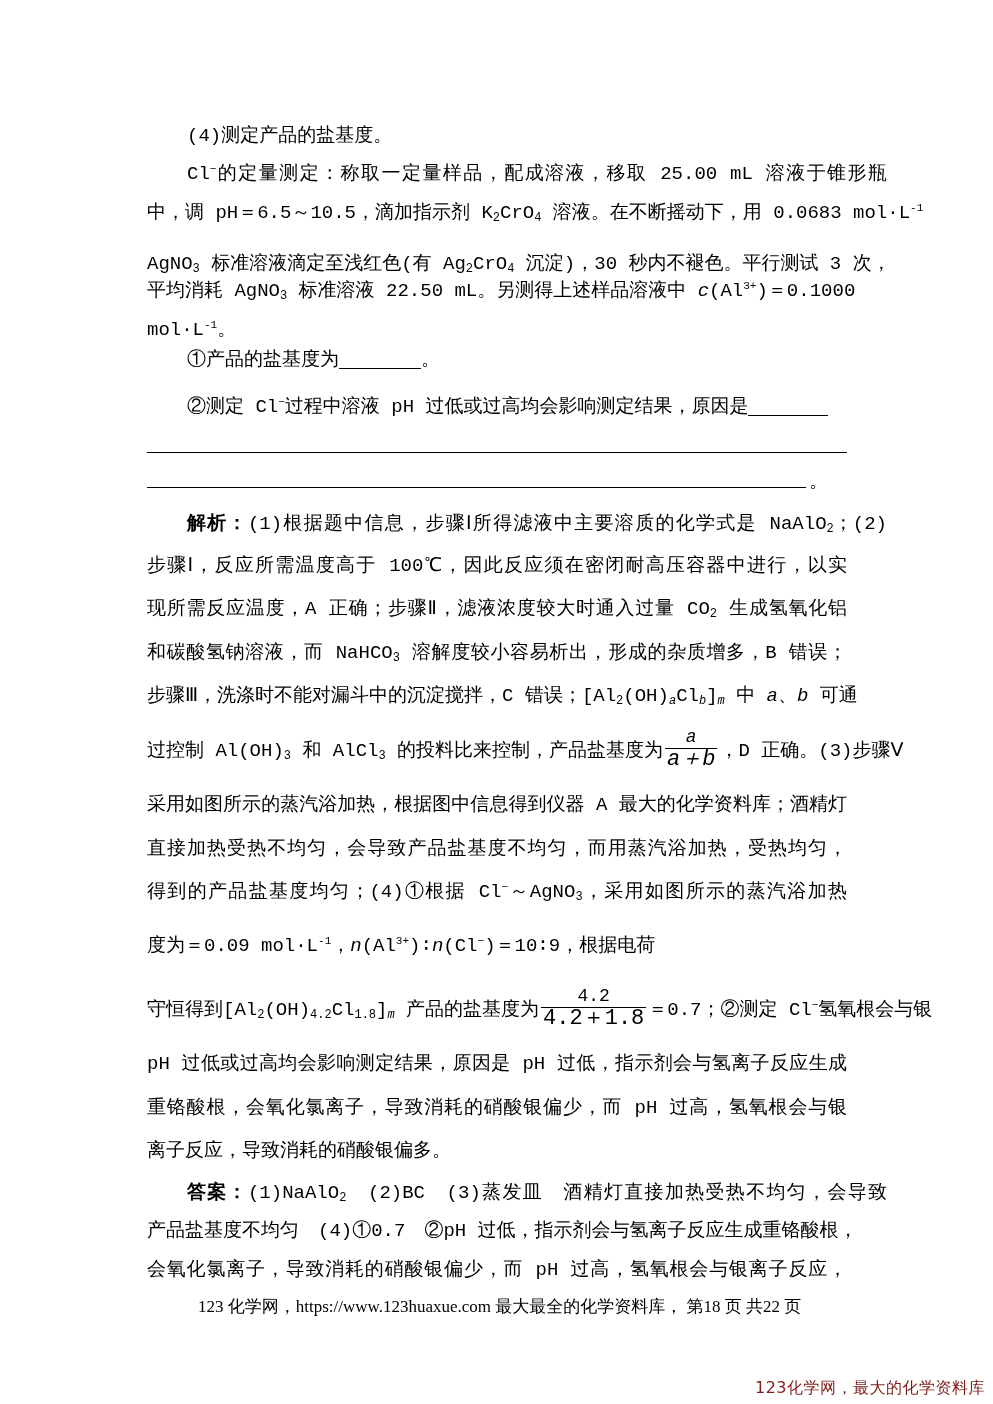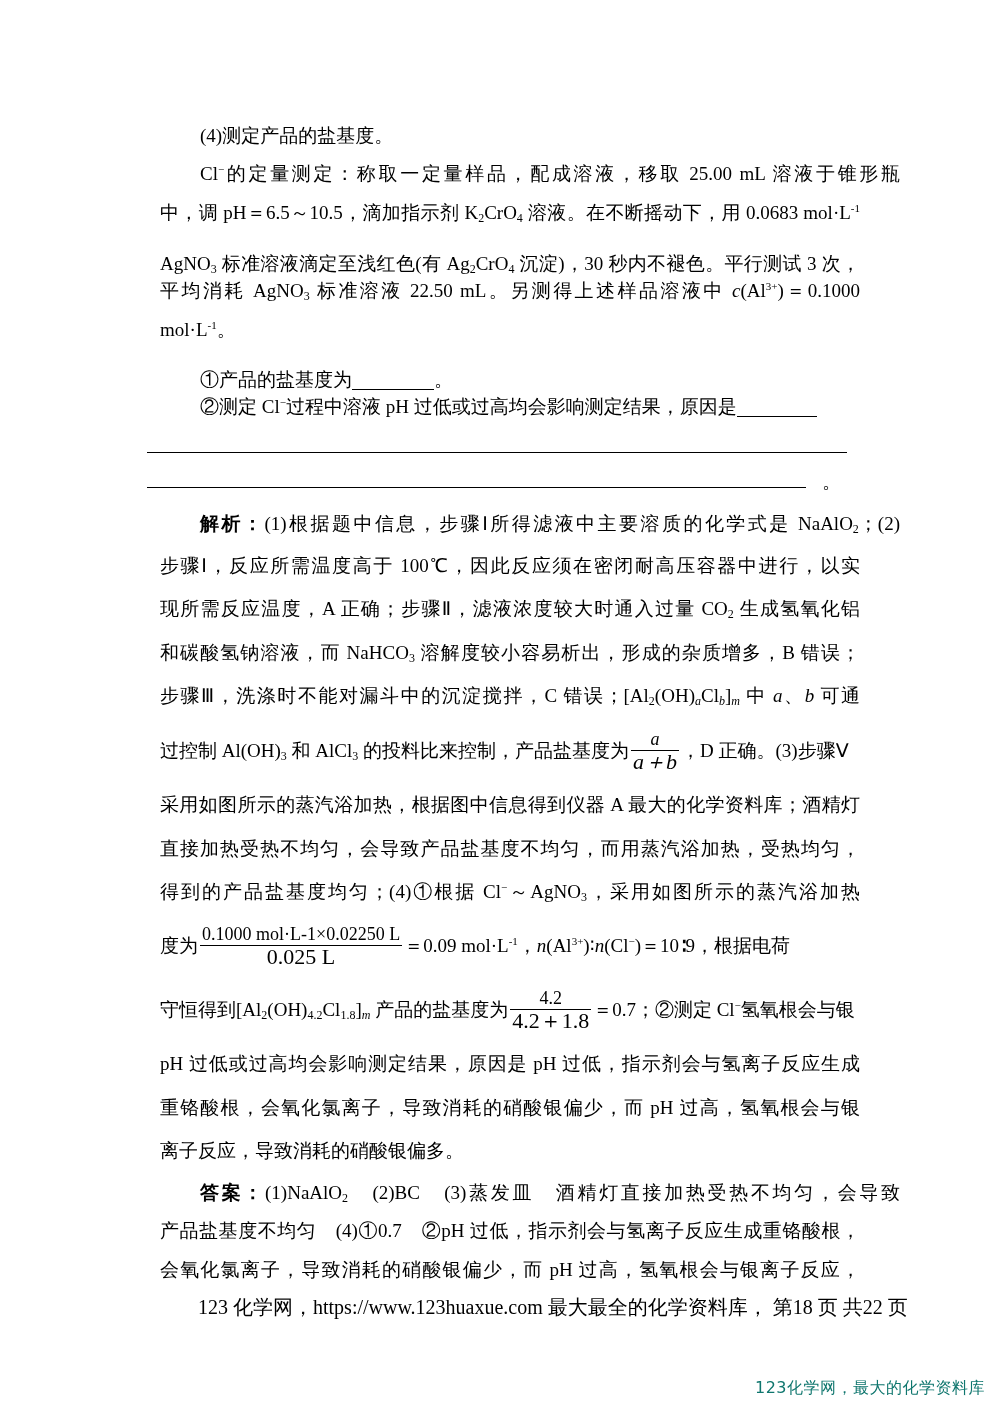--- a/index.html
+++ b/index.html
@@ -3,40 +3,39 @@
 <meta charset="utf-8">
 <style>
   html, body { margin: 0; padding: 0; }
   body {
     width: 993px; height: 1404px; background: #ffffff; position: relative; overflow: hidden;
     font-family: "DejaVu Serif", "Liberation Serif", serif; color: #000;
   }
   .page { position: absolute; left: 147px; top: 0; width: 700px; }
   .line {
     position: absolute; left: 0; width: 700px; font-size: 19px; line-height: 24px; white-space: nowrap;
-    font-family: Liberation Serif, serif;
-    margin-left: 13px;
+    font-family: Liberation Mono, monospace;
   }
   .indent { padding-left: 40px; }
   .just { text-align-last: justify; text-align: justify; }
   sub { font-size: 12px; vertical-align: -3px; line-height: 0; }
   sup { font-size: 11px; vertical-align: 7px; line-height: 0; }
   i { font-style: italic; }
   .blank { display: inline-block; border-bottom: 1px solid #000; height: 20px; vertical-align: -4px; }
   .rule { position: absolute; left: 0; border-bottom: 1px solid #000; height: 0; }
   .bold { font-weight: bold; }
   .frac { display: inline-block; vertical-align: middle; text-align: center; margin: 0 2px; position: relative; top: -2px; }
   .frac .num { display: block; padding: 0 2px; line-height: 22px; font-size: 18px; }
   .frac .den { display: block; border-top: 1px solid #000; padding: 0 2px; line-height: 22px; font-size: 22px; }
   .footer {
-    position: absolute; left: 198px; top: 1296px; font-size: 20px; line-height: 22px; white-space: nowrap;
+    position: absolute; left: 198px; top: 1296px; font-size: 17px; line-height: 22px; white-space: nowrap;
     font-family: "Liberation Serif", "DejaVu Serif", serif;
   }
   .watermark {
-    position: absolute; right: 8px; top: 1378px; font-size: 16px; color: #0f766e; white-space: nowrap;
+    position: absolute; right: 8px; top: 1378px; font-size: 16px; color: #7f1d1d; white-space: nowrap;
     font-family: "DejaVu Sans", "Liberation Sans", sans-serif; letter-spacing: 0.5px;
   }
 </style>
 </head>
 <body>
 
 <div class="page">
 
   <div class="line indent" style="top:124px;">
     <span>(4)测定产品的盐基度。</span>
@@ -45,21 +44,21 @@
   <div class="line indent just" style="top:162px;"><span>Cl</span><sup>−</sup><span>的定量测定：称取一定量样品，配成溶液，移取 25.00 mL 溶液于锥形瓶</span></div>
 
   <div class="line just" style="top:201px;"><span>中，调 pH＝6.5～10.5，滴加指示剂 K</span><sub>2</sub><span>CrO</span><sub>4</sub><span> 溶液。在不断摇动下，用 0.0683 mol·L</span><sup>-1</sup></div>
 
   <div class="line just" style="top:252px;"><span>AgNO</span><sub>3</sub><span> 标准溶液滴定至浅红色(有 Ag</span><sub>2</sub><span>CrO</span><sub>4</sub><span> 沉淀)，30 秒内不褪色。平行测试 3 次，</span></div>
 
   <div class="line just" style="top:279px;"><span>平均消耗 AgNO</span><sub>3</sub><span> 标准溶液 22.50 mL。另测得上述样品溶液中 </span><i>c</i><span>(Al</span><sup>3+</sup><span>)＝0.1000</span></div>
 
   <div class="line" style="top:318px;"><span>mol·L</span><sup>-1</sup><span>。</span></div>
 
-  <div class="line indent" style="top:368px;"><span>①产品的盐基度为</span><span class="blank" style="width:82px;"></span><span>。</span></div>
+  <div class="line indent" style="top:348px;"><span>①产品的盐基度为</span><span class="blank" style="width:82px;"></span><span>。</span></div>
 
   <div class="line indent" style="top:395px;"><span>②测定 Cl</span><sup>−</sup><span>过程中溶液 pH 过低或过高均会影响测定结果，原因是</span><span class="blank" style="width:80px;"></span></div>
 
   <div class="rule" style="top:452px; width:700px;"></div>
   <div class="rule" style="top:487px; width:659px;"></div>
   <div class="line" style="left:662px; width:40px; top:470px;"><span>。</span></div>
 
   <div class="line indent just" style="top:512px;"><span class="bold">解析：</span><span>(1)根据题中信息，步骤Ⅰ所得滤液中主要溶质的化学式是 NaAlO</span><sub>2</sub><span>；(2)</span></div>
 
   <div class="line just" style="top:554px;"><span>步骤Ⅰ，反应所需温度高于 100℃，因此反应须在密闭耐高压容器中进行，以实</span></div>
@@ -71,21 +70,21 @@
   <div class="line just" style="top:684px;"><span>步骤Ⅲ，洗涤时不能对漏斗中的沉淀搅拌，C 错误；[Al</span><sub>2</sub><span>(OH)</span><sub><i>a</i></sub><span>Cl</span><sub><i>b</i></sub><span>]</span><sub><i>m</i></sub><span> 中 </span><i>a</i><span>、</span><i>b</i><span> 可通</span></div>
 
   <div class="line" style="top:726px; height:50px; line-height:50px;"><span>过控制 Al(OH)</span><sub>3</sub><span> 和 AlCl</span><sub>3</sub><span> 的投料比来控制，产品盐基度为</span><span class="frac"><i class="num">a</i><i class="den">a＋b</i></span><span>，D 正确。(3)步骤Ⅴ</span></div>
 
   <div class="line just" style="top:793px;"><span>采用如图所示的蒸汽浴加热，根据图中信息得到仪器 A 最大的化学资料库；酒精灯</span></div>
 
   <div class="line just" style="top:837px;"><span>直接加热受热不均匀，会导致产品盐基度不均匀，而用蒸汽浴加热，受热均匀，</span></div>
 
   <div class="line just" style="top:880px;"><span>得到的产品盐基度均匀；(4)①根据 Cl</span><sup>−</sup><span>～AgNO</span><sub>3</sub><span>，采用如图所示的蒸汽浴加热</span></div>
 
-  <div class="line" style="top:920px; height:52px; line-height:52px;"><span>度为</span><span class="frac"><span class="num">0.1000 mol·L-1×0.02250 L</span><span class="den">0.025 L</span></span><span>＝0.09 mol·L</span><sup>-1</sup><span>，</span><i>n</i><span>(Al</span><sup>3+</sup><span>)∶</span><i>n</i><span>(Cl</span><sup>−</sup><span>)＝10∶9，根据电荷</span></div>
+  <div class="line" style="top:920px; height:52px; line-height:52px;"><span>度为</span><span>＝0.09 mol·L</span><sup>-1</sup><span>，</span><i>n</i><span>(Al</span><sup>3+</sup><span>)∶</span><i>n</i><span>(Cl</span><sup>−</sup><span>)＝10∶9，根据电荷</span></div>
 
   <div class="line" style="top:984px; height:52px; line-height:52px;"><span>守恒得到[Al</span><sub>2</sub><span>(OH)</span><sub>4.2</sub><span>Cl</span><sub>1.8</sub><span>]</span><sub><i>m</i></sub><span> 产品的盐基度为</span><span class="frac"><span class="num">4.2</span><span class="den">4.2＋1.8</span></span><span>＝0.7；②测定 Cl</span><sup>−</sup><span>氢氧根会与银</span></div>
 
   <div class="line just" style="top:1052px;"><span>pH 过低或过高均会影响测定结果，原因是 pH 过低，指示剂会与氢离子反应生成</span></div>
 
   <div class="line just" style="top:1096px;"><span>重铬酸根，会氧化氯离子，导致消耗的硝酸银偏少，而 pH 过高，氢氧根会与银</span></div>
 
   <div class="line" style="top:1139px;"><span>离子反应，导致消耗的硝酸银偏多。</span></div>
 
   <div class="line indent just" style="top:1181px;"><span class="bold">答案：</span><span>(1)NaAlO</span><sub>2</sub><span>　(2)BC　(3)蒸发皿　酒精灯直接加热受热不均匀，会导致</span></div>

